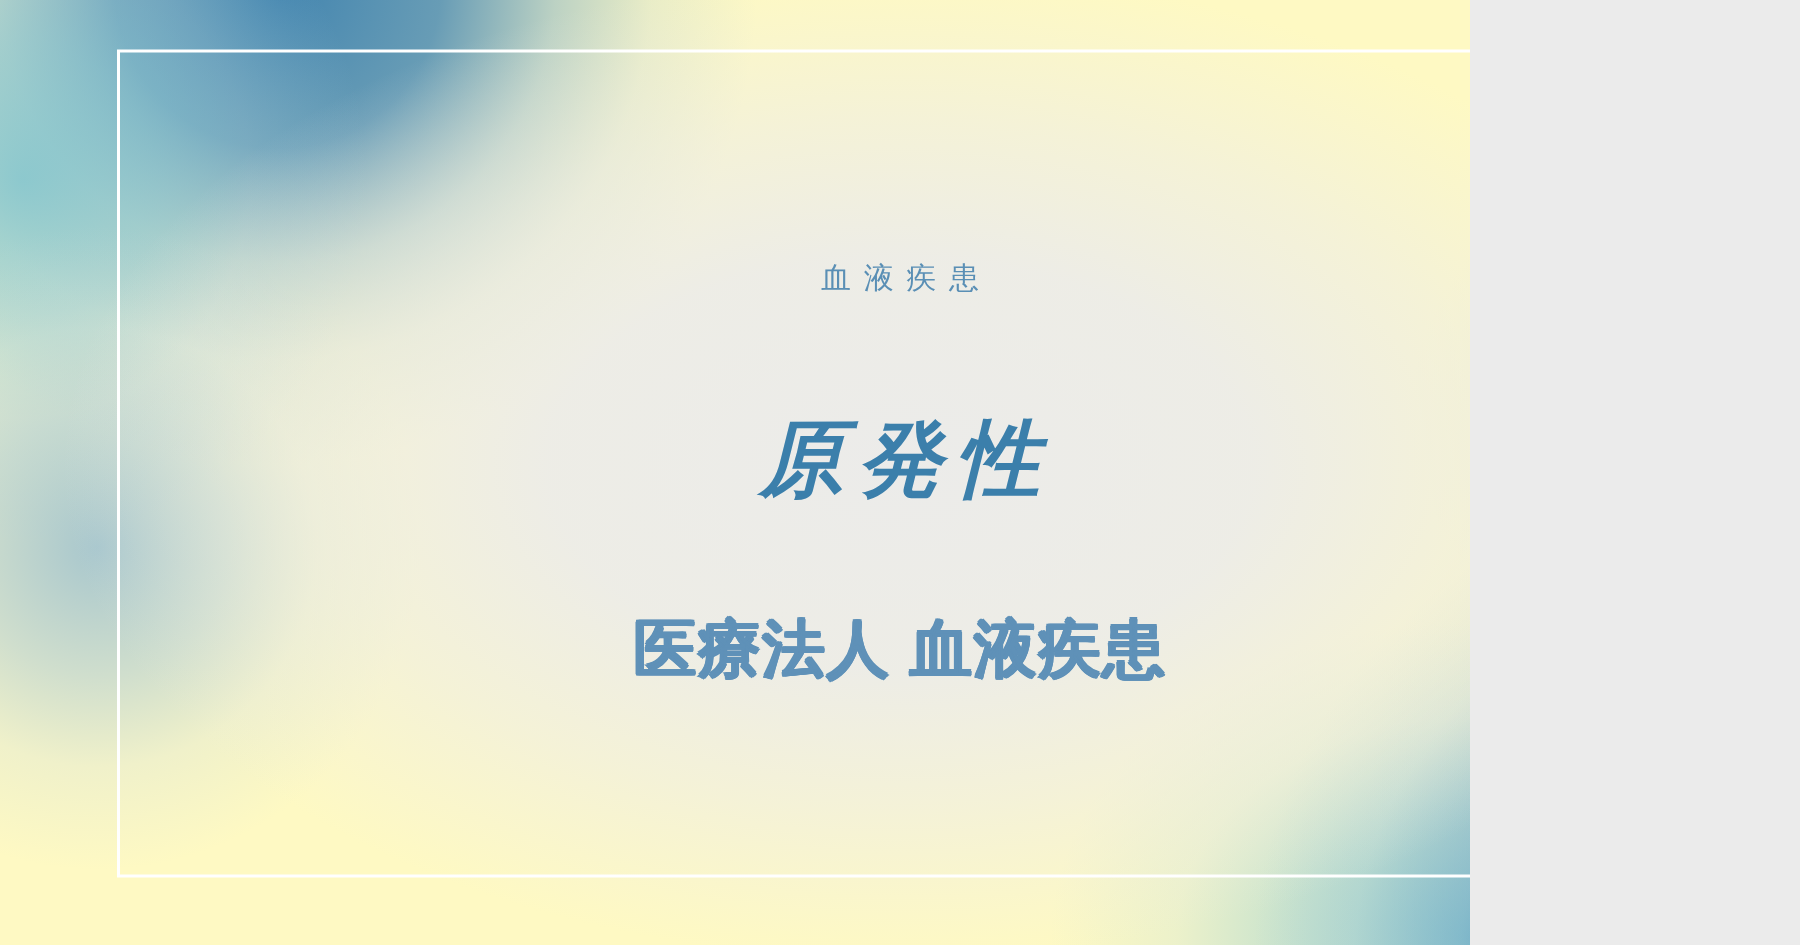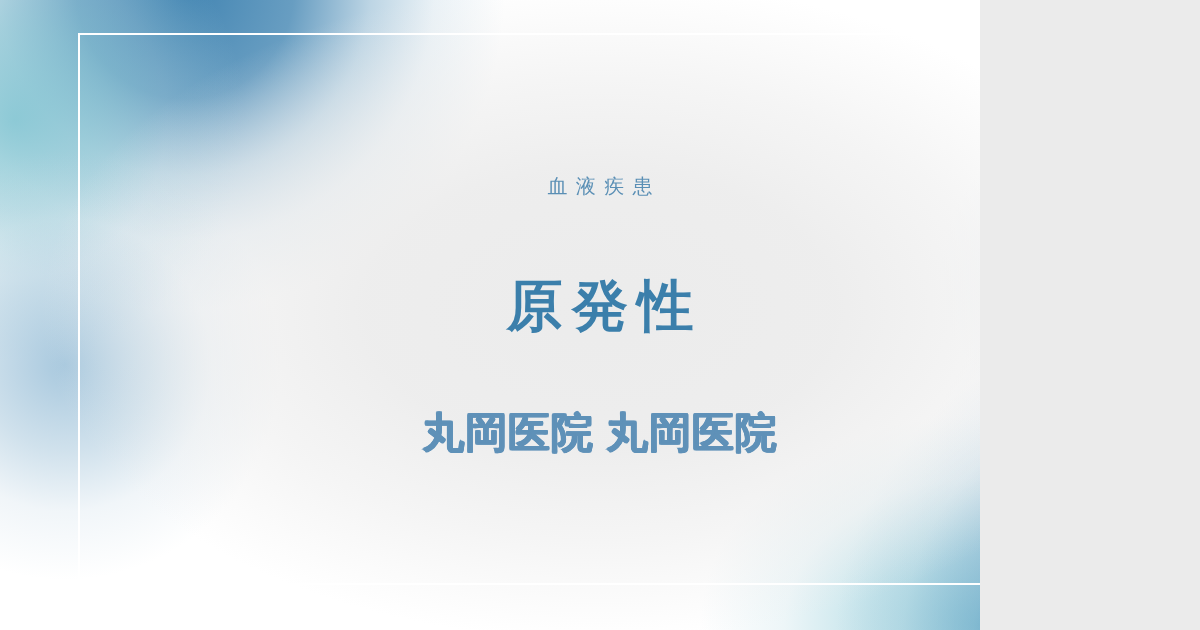--- a/index.html
+++ b/index.html
@@ -13,21 +13,21 @@
     height: 630px;
     overflow: hidden;
     font-family: "Liberation Sans", "DejaVu Sans", sans-serif;
     background: #ebebeb;
   }
 
   .canvas {
     position: relative;
     width: 980px;
     height: 630px;
-    background-color: #ffffff;
+    background-color: #fef9c3;
     overflow: hidden;
   }
 
   
   .blob {
     position: absolute;
     border-radius: 50%;
     pointer-events: none;
   }
 
@@ -174,20 +174,21 @@
     font-weight: 700;
     font-size: 56px;
     line-height: 1.30;
     letter-spacing: 0.17em;
     text-indent: 0.17em;
     white-space: nowrap;
   }
 
   .title-line {
     display: block;
+    font-style: italic;
   }
 
   .org {
     margin: 70px 0 0 0;
     font-size: 42px;
     font-weight: 500;
     line-height: 1;
     letter-spacing: 0.02em;
     white-space: nowrap;
     color: transparent;
@@ -221,16 +222,16 @@
   <div class="frame"></div>
 
   <div class="content">
 
     <div class="category">血液疾患</div>
 
     <h1 class="title">
       <span class="title-line">原発性</span>
     </h1>
 
-    <div class="org">丸岡医院 丸岡医院</div>
+    <div class="org">医療法人 血液疾患</div>
 
   </div>
 </div>
 
 </body></html>

